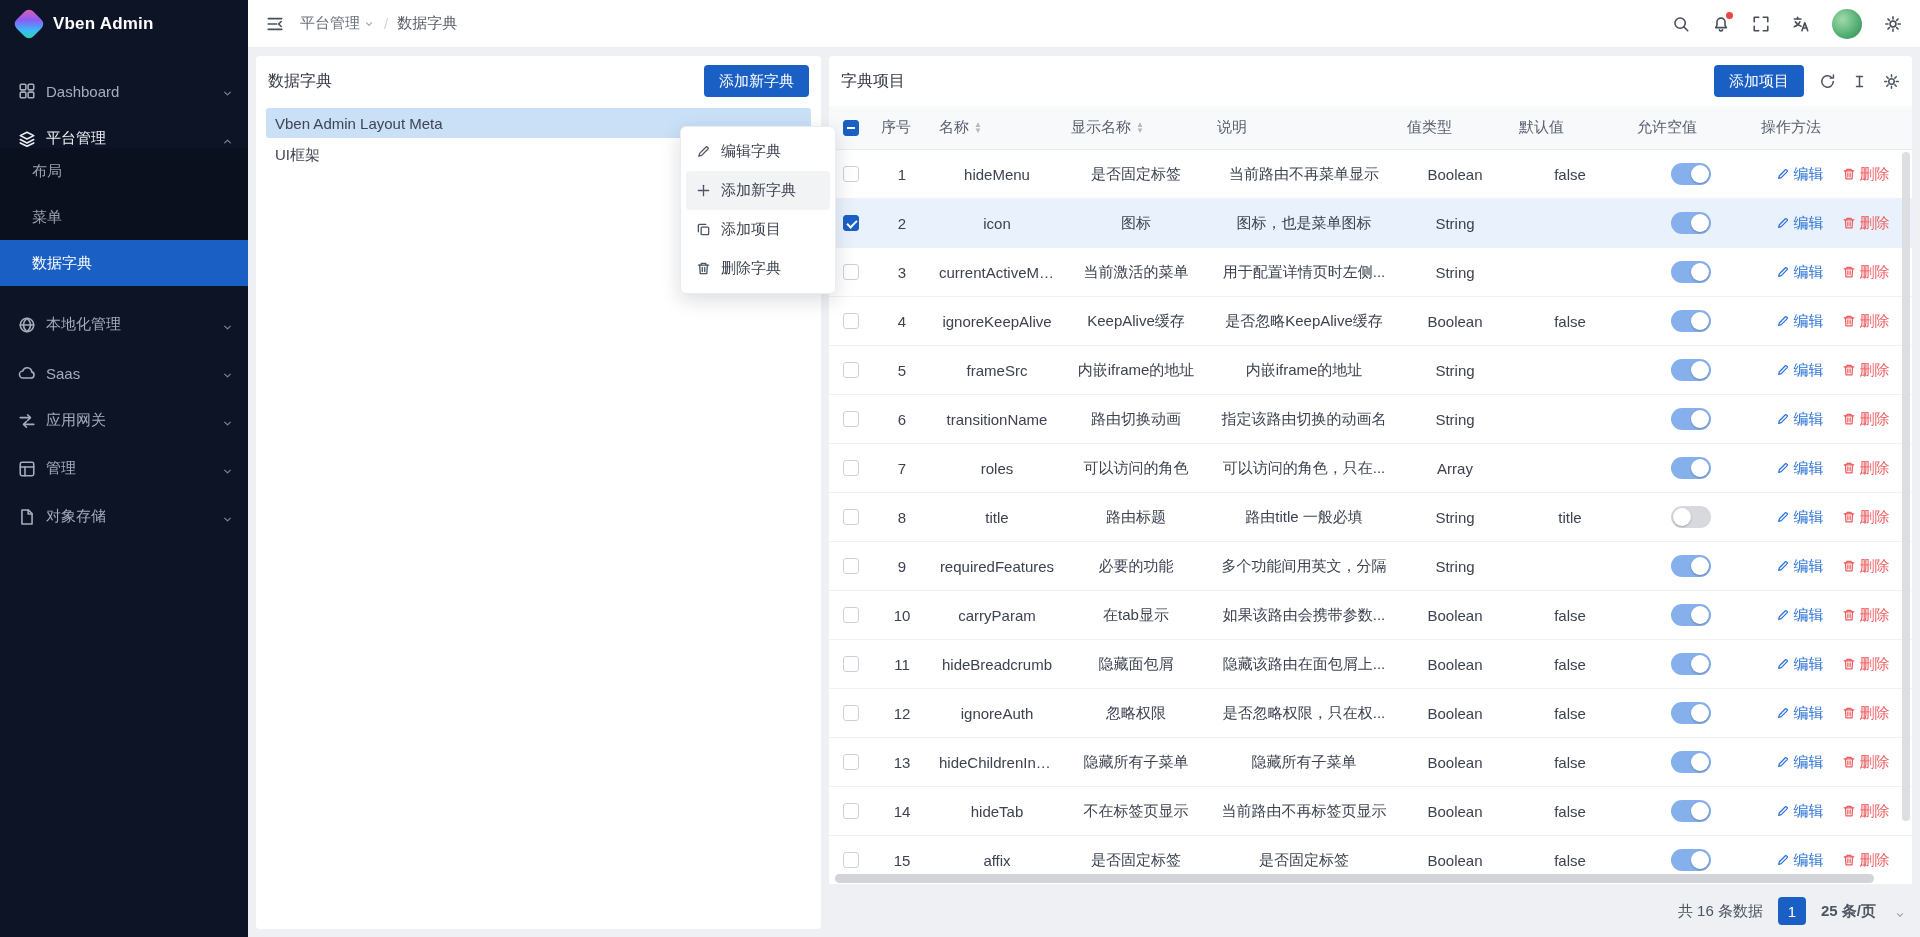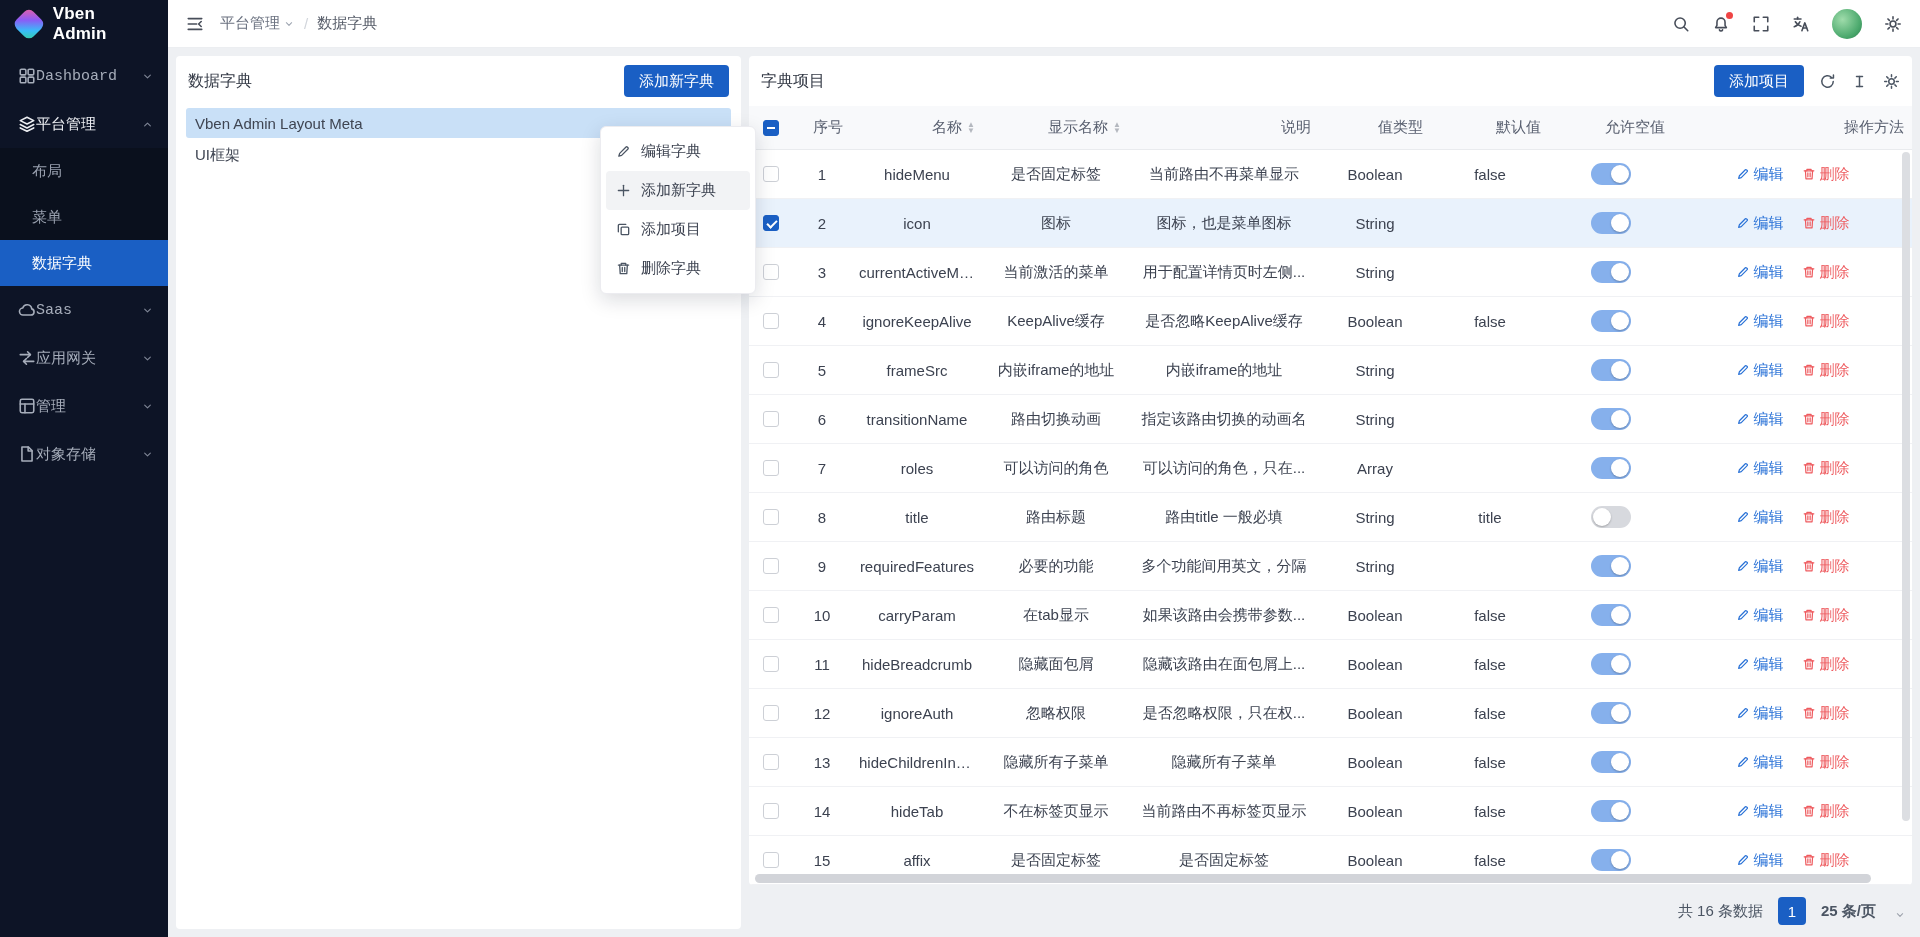--- a/index.html
+++ b/index.html
@@ -3,28 +3,28 @@
 <meta charset="utf-8">
 <title>Vben Admin</title>
 <style>
   * { box-sizing: border-box; margin: 0; padding: 0; }
   html,body { width:1920px; height:937px; overflow:hidden; }
   body { font-family:"Liberation Sans",sans-serif; background:#eef0f3; color:#333; }
 
   .app { display:flex; height:100%; }
 
   
-  .sidebar { width:168px; flex-shrink:0; background:#0d1426; display:flex; flex-direction:column; }
+  .sidebar { width:248px; flex-shrink:0; background:#0d1426; display:flex; flex-direction:column; }
   .logo { height:48px; display:flex; align-items:center; gap:11px; padding:0 16px; flex-shrink:0; cursor:pointer; }
   .logo-mark { width:26px; height:26px; border-radius:7px; transform:rotate(45deg) scale(.92);
                background:linear-gradient(135deg,#f0609e 0%,#8b5cf6 38%,#38bdf8 70%,#34d399 100%); }
   .logo-text { color:#fff; font-size:17px; font-weight:700; letter-spacing:.2px; }
   .menu { flex:1; padding-top:4px; overflow:hidden; }
-  .menu-item { height:48px; display:flex; align-items:center; gap:0; padding:0 14px 0 18px;
-               color:#a6adba; font-size:15px; cursor:pointer;font-family:Liberation Mono, monospace; }
+  .menu-item { height:48px; display:flex; align-items:flex-end; gap:10px; padding:0 14px 0 18px;
+               color:#a6adba; font-size:15px; cursor:pointer; }
   .menu-item .label { flex:1; white-space:nowrap; overflow:hidden; text-overflow:ellipsis; }
   .menu-item.open { color:#eceef2; }
   .icon { display:inline-block; }
   .icon svg, .tb-icon svg, .tool-icon svg { width:100%; height:100%; display:block; }
   .icon.mi { width:18px; height:18px; }
   .icon.chev { width:13px; height:13px; color:#7e8595; }
   .submenu { background:#0a101d; }
   .submenu-item { height:46px; display:flex; align-items:center; padding-left:32px;
                   color:#99a0af; font-size:15px; cursor:pointer; }
   .submenu-item.active { background:#1a5fc4; color:#fff; }
@@ -74,21 +74,21 @@
   .cm-item .icon { width:15px; height:15px; color:#4b5563; flex-shrink:0; }
 
   
   .table { flex:1; display:flex; flex-direction:column; min-height:0; }
   .trow { display:grid; grid-template-columns:44px 58px 132px 146px 190px 112px 118px 124px 1fr; align-items:center; }
   .thead { height:44px; background:#f8f9fb; border-bottom:1px solid #e9ebee; flex-shrink:0; }
   .tbody .trow { height:49px; border-bottom:1px solid #f0f1f4; }
   .trow.selected { background:#e9f2fc; }
   .tcell { padding:0 8px; text-align:center; font-size:15px; color:#3c4250;
            white-space:nowrap; overflow:hidden; text-overflow:ellipsis; }
-  .thead .tcell { color:#596070; display:flex; align-items:center; justify-content:flex-end; gap:5px; overflow:visible; }
+  .thead .tcell { color:#596070; display:flex; align-items:center; justify-content:flex-start; gap:5px; overflow:visible; }
   .sort { display:inline-flex; flex-direction:column; font-size:8px; line-height:6px; color:#b4b8bf; cursor:pointer; }
   .sort span { height:6px; }
   .tcell.ops { display:flex; justify-content:center; gap:18px; overflow:visible; }
   .link { display:inline-flex; align-items:center; gap:4px; font-size:15px; cursor:pointer; white-space:nowrap; }
   .link svg { width:14px; height:14px; flex-shrink:0; }
   .edit { color:#2a72d7; }
   .del { color:#ee5a5e; }
 
   
   .cb { width:16px; height:16px; border:1px solid #cdd0d6; border-radius:3px; background:#fff;
@@ -159,20 +159,35 @@
           <span class="icon chev">
             <svg viewBox="0 0 16 16" fill="none" stroke="currentColor" stroke-width="1.4" stroke-linecap="round" stroke-linejoin="round">
               <path d="M4.5 9.8L8 6.3l3.5 3.5"></path>
             </svg>
           </span>
         </div>
         <div class="submenu">
           <div class="submenu-item">布局</div>
           <div class="submenu-item">菜单</div>
           <div class="submenu-item active">数据字典</div>
+        </div>
+        <div class="menu-item">
+          <span class="icon mi">
+            <svg viewBox="0 0 16 16" fill="none" stroke="currentColor" stroke-width="1.4" stroke-linecap="round" stroke-linejoin="round">
+              <circle cx="8" cy="8" r="6"></circle>
+              <path d="M2 8h12"></path>
+              <path d="M8 2c-4.2 3.8-4.2 8.2 0 12c4.2-3.8 4.2-8.2 0-12z"></path>
+            </svg>
+          </span>
+          <span class="label">本地化管理</span>
+          <span class="icon chev">
+            <svg viewBox="0 0 16 16" fill="none" stroke="currentColor" stroke-width="1.4" stroke-linecap="round" stroke-linejoin="round">
+              <path d="M4.5 6.3L8 9.8l3.5-3.5"></path>
+            </svg>
+          </span>
         </div>
         <div class="menu-item">
           <span class="icon mi">
             <svg viewBox="0 0 16 16" fill="none" stroke="currentColor" stroke-width="1.4" stroke-linecap="round" stroke-linejoin="round">
               <path d="M4.6 12.5a3.1 3.1 0 0 1-.4-6.2A4.1 4.1 0 0 1 12.2 7a2.8 2.8 0 0 1-.7 5.5z"></path>
             </svg>
           </span>
           <span class="label">Saas</span>
           <span class="icon chev">
             <svg viewBox="0 0 16 16" fill="none" stroke="currentColor" stroke-width="1.4" stroke-linecap="round" stroke-linejoin="round">

